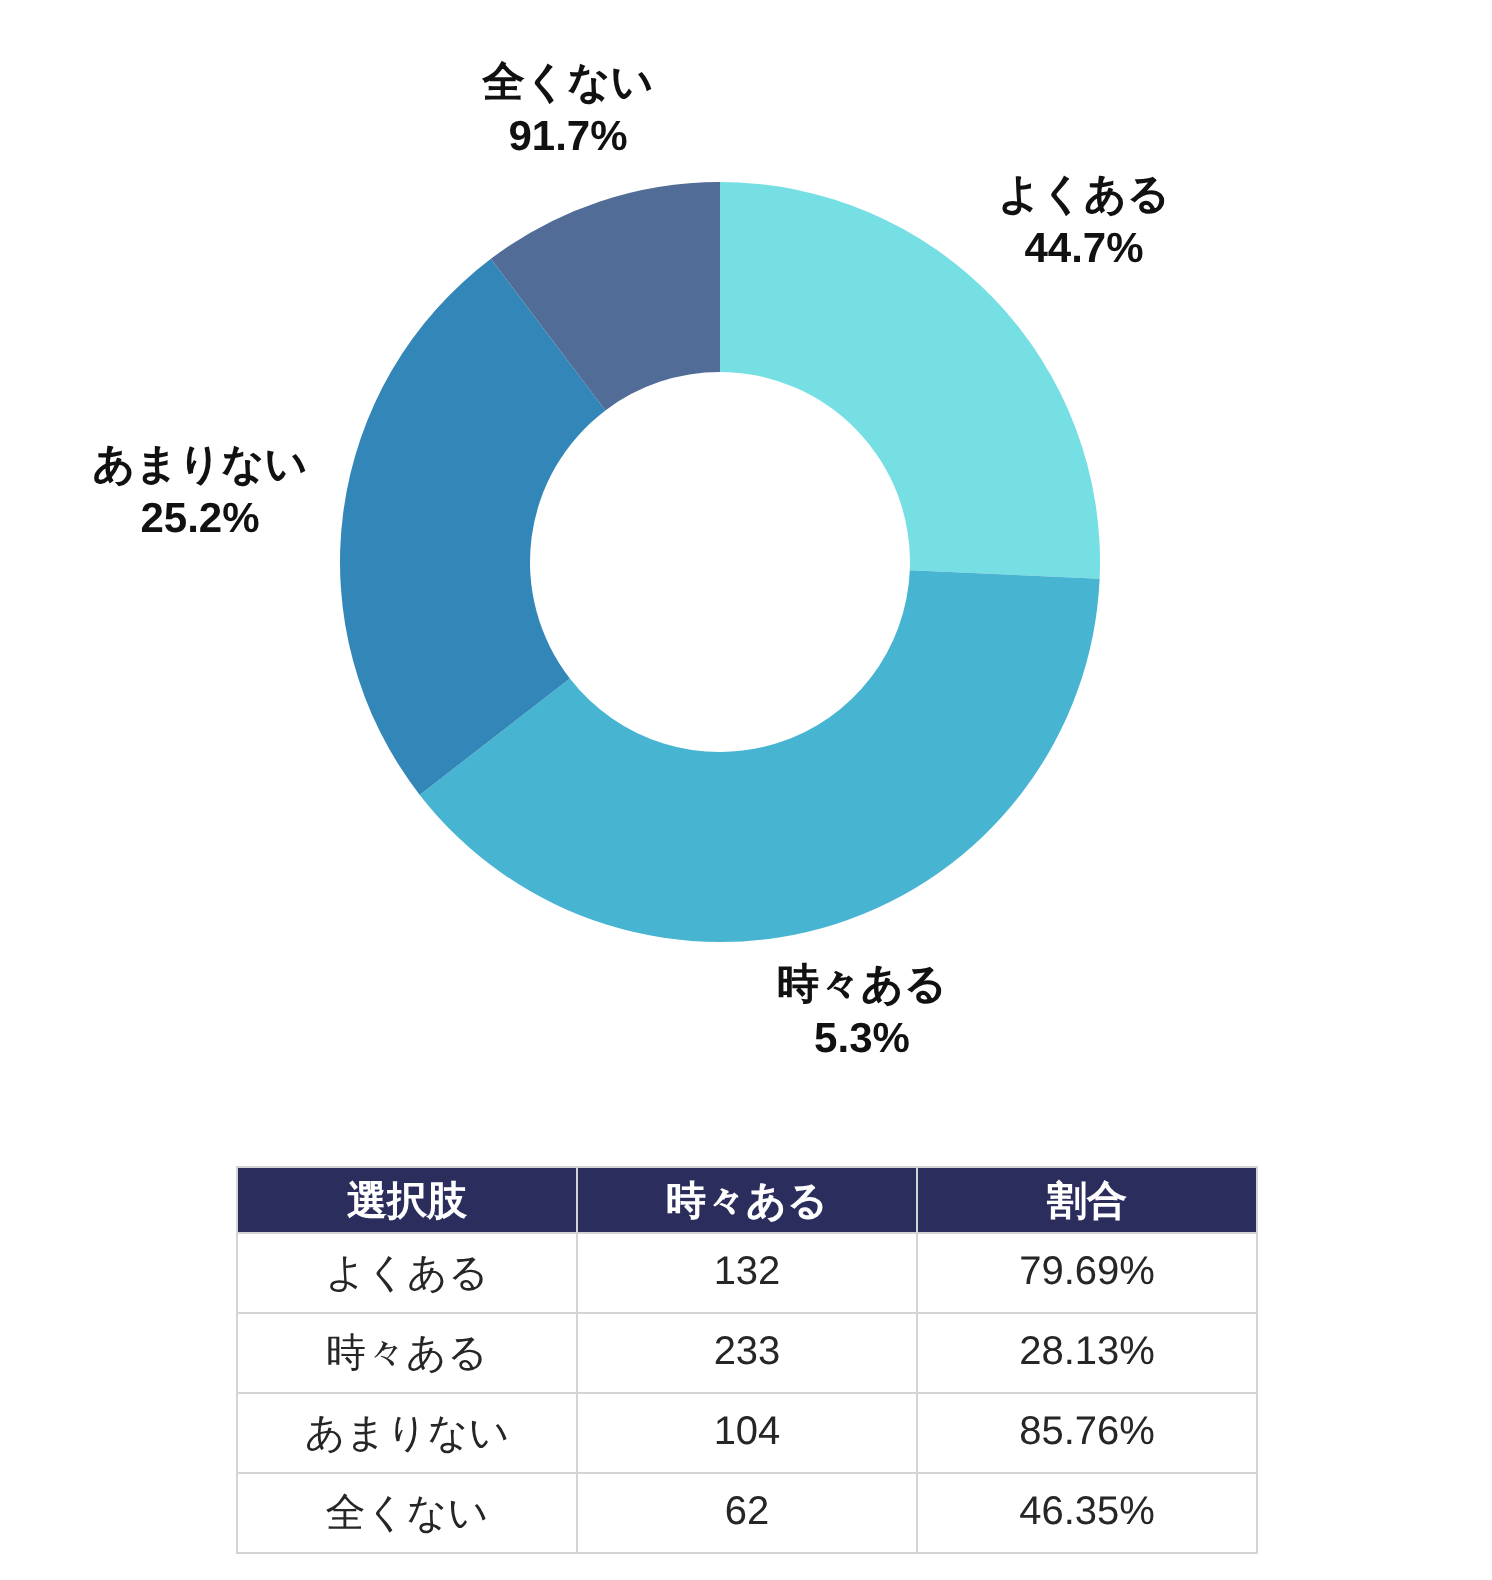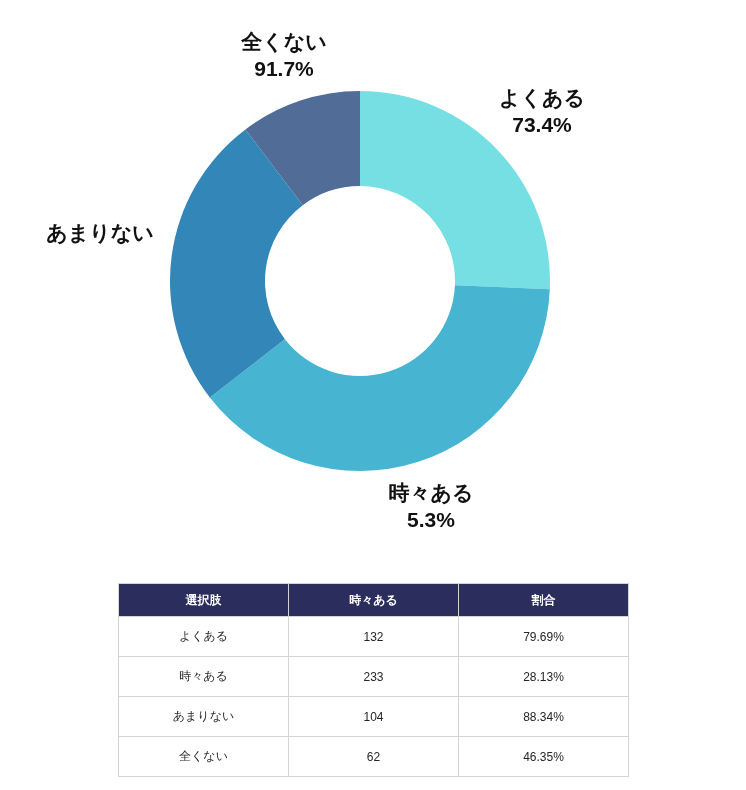--- a/index.html
+++ b/index.html
@@ -40,21 +40,21 @@
   .table-wrap {
     position: absolute;
     left: 118px;
     top: 583px;
     width: 511px;
   }
   table.results {
     border-collapse: collapse;
     table-layout: fixed;
     width: 100%;
-    font-size: 12px;
+    font-size: 20px;
     color: #262626;
   }
   table.results th, table.results td {
     border: 1px solid #d4d4d4;
     text-align: center;
     vertical-align: middle;
     padding: 0;
   }
   table.results th {
     height: 32px;
@@ -74,30 +74,31 @@
 <div class="chart-area">
   <svg id="donut-svg" viewBox="0 0 746 560">
       <path d="M 360 91 A 190 190 0 0 1 549.8162575888437 289.3539424803943 L 454.9081287944218 285.17697124019713 A 95 95 0 0 0 360 186 Z" fill="#76DFE4"></path>
       <path d="M 549.8162575888437 289.3539424803943 A 190 190 0 0 1 209.8705476486188 397.4523401940655 L 284.93527382430943 339.22617009703276 A 95 95 0 0 0 454.9081287944218 285.17697124019713 Z" fill="#47B4D2"></path>
       <path d="M 209.8705476486188 397.4523401940655 A 190 190 0 0 1 245.4433870790853 129.41905648767153 L 302.7216935395427 205.20952824383576 A 95 95 0 0 0 284.93527382430943 339.22617009703276 Z" fill="#3387B8"></path>
       <path d="M 245.4433870790853 129.41905648767153 A 190 190 0 0 1 359.99999999999994 91 L 360 186 A 95 95 0 0 0 302.7216935395427 205.20952824383576 Z" fill="#506C97"></path>
     </svg>
 
   <div class="chart-label" style="left:542px; top:84px;">
     <span>よくある</span>
-    <span class="pct">73.4%</span>
+    <span class="pct">44.7%</span>
   </div>
 
   <div class="chart-label" style="left:431px; top:479px;">
     <span>時々ある</span>
     <span class="pct">5.3%</span>
   </div>
 
   <div class="chart-label" style="left:100px; top:219px;">
     <span>あまりない</span>
+    <span class="pct">25.2%</span>
   </div>
 
   <div class="chart-label" style="left:284px; top:28px;">
     <span>全くない</span>
     <span class="pct">91.7%</span>
   </div>
 </div>
 
 <div class="table-wrap">
   <table class="results">
@@ -115,21 +116,21 @@
         <td>79.69%</td>
       </tr>
       <tr>
         <td>時々ある</td>
         <td>233</td>
         <td>28.13%</td>
       </tr>
       <tr>
         <td>あまりない</td>
         <td>104</td>
-        <td>88.34%</td>
+        <td>85.76%</td>
       </tr>
       <tr>
         <td>全くない</td>
         <td>62</td>
         <td>46.35%</td>
       </tr>
     </tbody>
   </table>
 </div>
 

